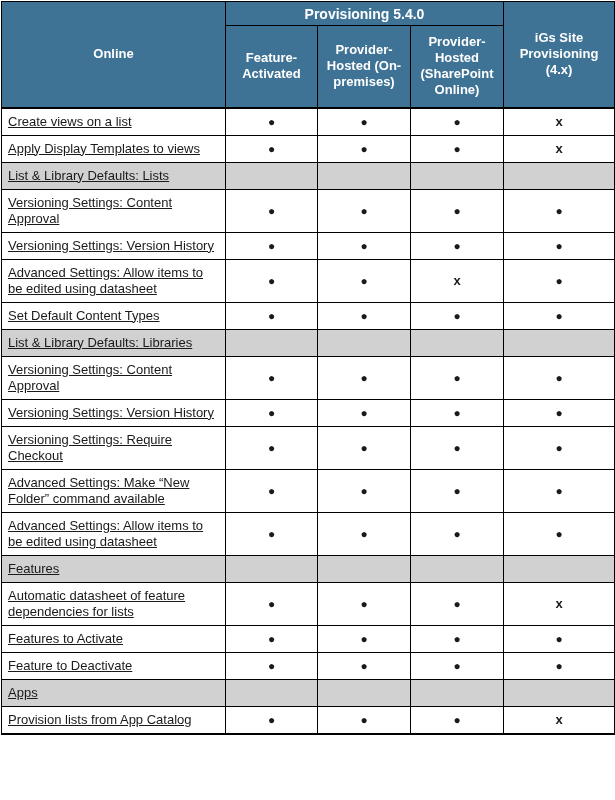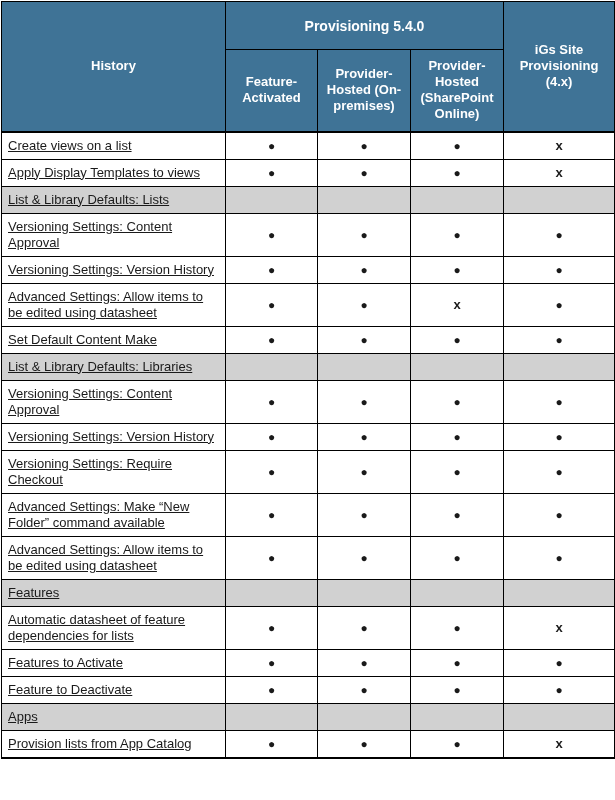--- a/index.html
+++ b/index.html
@@ -32,21 +32,21 @@
     font-weight:bold;
     font-size:13px;
     line-height:16px;
     text-align:center;
     padding:2px 5px;
     overflow-wrap:break-word;
     word-wrap:break-word;
   }
   th.group-h{
     font-size:14px;
-    height:48px;
+    height:24px;
   }
   tr.subheader th{height:82px;}
   tbody tr:first-child td{border-top:2.5px solid var(--border);}
   tbody td{
     font-size:13px;
     line-height:16px;
     padding:5px 4px 5px 6px;
   }
   td.feature-cell{text-align:left;text-decoration:underline;}
   td.marker-cell{
@@ -71,21 +71,21 @@
   <table class="comparison">
     <colgroup>
       <col style="width:224px">
       <col style="width:92px">
       <col style="width:93px">
       <col style="width:93px">
       <col style="width:111px">
     </colgroup>
     <thead>
       <tr>
-        <th rowspan="2" class="feature-h">History</th>
+        <th rowspan="2" class="feature-h">Online</th>
         <th colspan="3" class="group-h">Provisioning 5.4.0</th>
         <th rowspan="2" class="igs-h">iGs Site Provisioning (4.x)</th>
       </tr>
       <tr class="subheader">
         <th>Feature-Activated</th>
         <th>Provider-Hosted (On-premises)</th>
         <th>Provider-Hosted (SharePoint Online)</th>
       </tr>
     </thead>
     <tbody id="table-body">
@@ -125,21 +125,21 @@
           <td class="marker-cell">●</td>
         </tr>
         <tr>
           <td class="feature-cell">Advanced Settings: Allow items to be edited using datasheet</td>
           <td class="marker-cell">●</td>
           <td class="marker-cell">●</td>
           <td class="marker-cell marker-x">x</td>
           <td class="marker-cell">●</td>
         </tr>
         <tr>
-          <td class="feature-cell">Set Default Content Make</td>
+          <td class="feature-cell">Set Default Content Types</td>
           <td class="marker-cell">●</td>
           <td class="marker-cell">●</td>
           <td class="marker-cell">●</td>
           <td class="marker-cell">●</td>
         </tr>
         <tr class="section-row">
           <td class="feature-cell section-label">List &amp; Library Defaults: Libraries</td>
           <td class="marker-cell section-empty-cell"></td>
           <td class="marker-cell section-empty-cell"></td>
           <td class="marker-cell section-empty-cell"></td>

